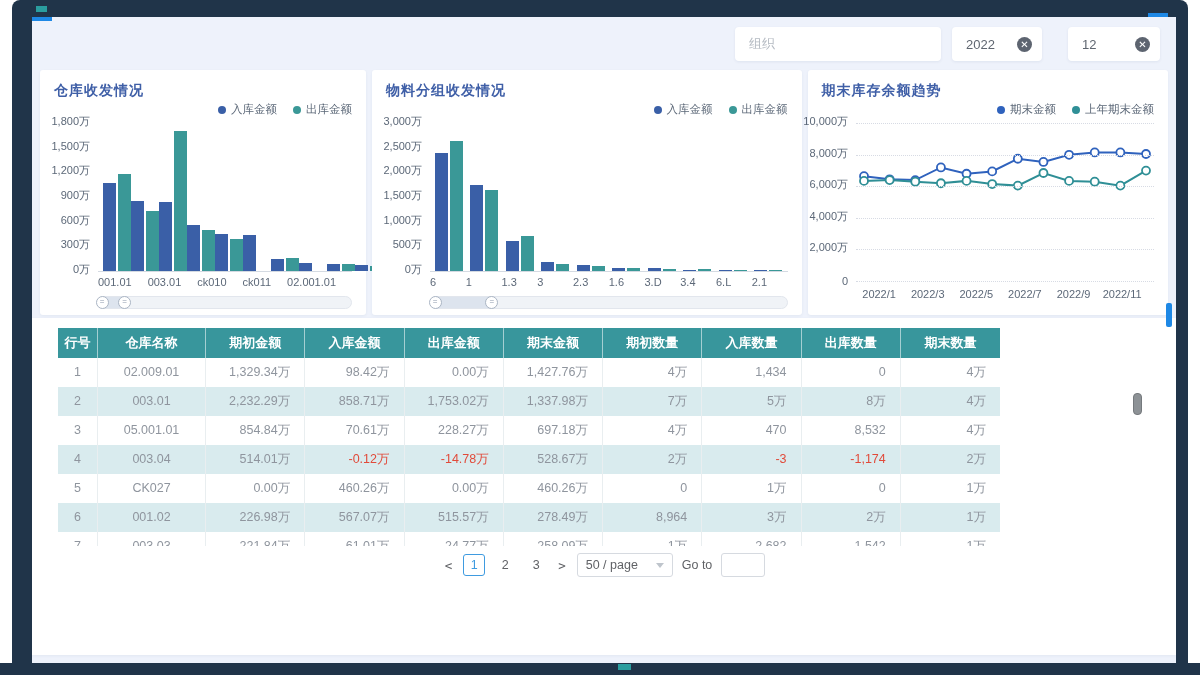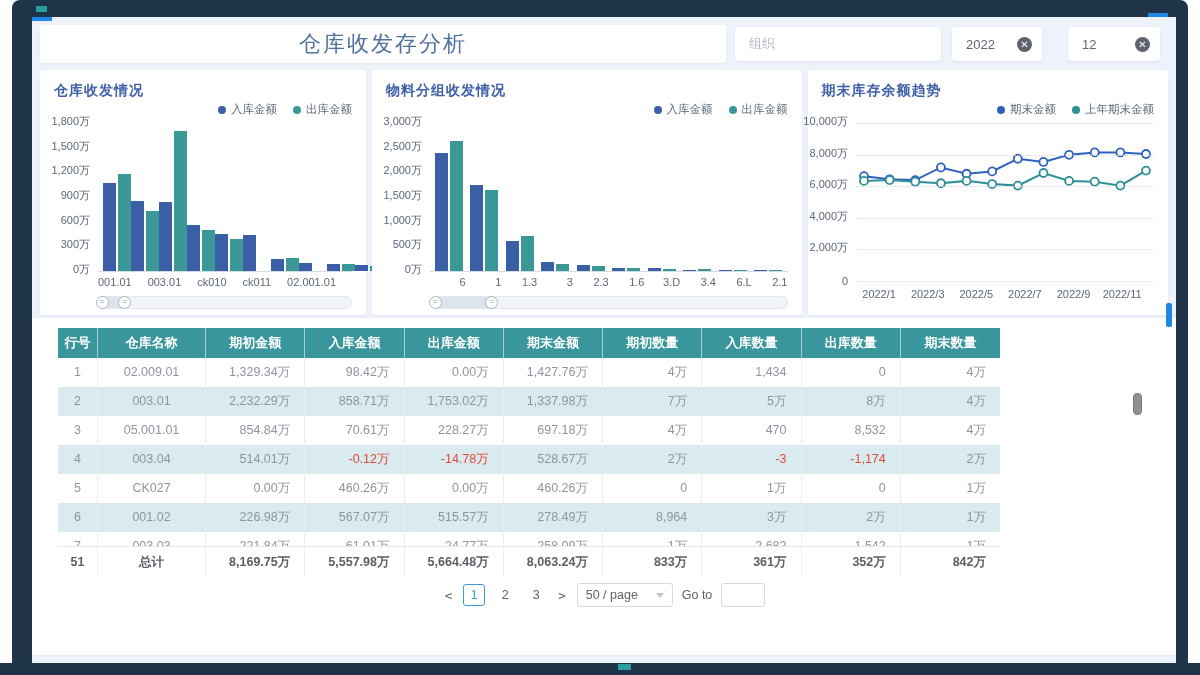--- a/index.html
+++ b/index.html
@@ -46,21 +46,21 @@
   .ytick{position:absolute;right:8px;font-size:11px;color:#5c6878;white-space:nowrap}
   .plot{flex:1;position:relative}
   .chart-bar .plot{border-bottom:1px solid #d4dae2}
   .bars{position:absolute;left:0;right:0;top:0;bottom:0;display:flex;justify-content:space-between;align-items:flex-end;padding:0 5px}
   .bargroup{display:flex;align-items:flex-end;gap:2px;height:100%}
   .bar{width:13px}
   .gridline{position:absolute;left:0;right:0;height:0;border-top:1px dotted #d7dbe4}
   .xlabels{position:absolute;display:flex}
   .chart-bar .xlabels{top:206px;left:58px;right:14px}
   .chart-line .xlabels{top:218px;left:64px;right:14px;display:block}
-  .xlabel{flex:1;text-align:right;font-size:11px;color:#5c6878;white-space:nowrap}
+  .xlabel{flex:1;text-align:left;font-size:11px;color:#5c6878;white-space:nowrap}
   .xlabel-abs{position:absolute;transform:translateX(-50%);font-size:11px;color:#5c6878;white-space:nowrap}
   .datazoom{position:absolute;top:226px;left:58px;right:14px;height:13px;background:#f0f3f7;border:1px solid #e2e6ed;
     border-radius:7px;cursor:pointer}
   .dz-sel{position:absolute;top:0;bottom:0;background:#dde4ee}
   .dz-handle{position:absolute;top:-1px;width:13px;height:13px;border-radius:50%;background:#fff;border:1px solid #aab5c4;
     font-size:8px;color:#8d99ab;text-align:center;line-height:10px;cursor:ew-resize}
 
   
   .table-panel{position:absolute;left:0;top:301px;width:1144px;height:337px;background:#fff;box-shadow:0 1px 3px rgba(40,60,100,.06)}
   .tabs{display:flex;padding-left:26px;height:34px;border-bottom:1px solid #e9ebef}
@@ -97,23 +97,20 @@
 
 <div class="frame"></div>
 <div class="frame-bottom"></div>
 <div class="mark mark-tl"></div>
 <div class="mark mark-bottom"></div>
 <div class="accent accent-tl"></div>
 <div class="accent accent-tr"></div>
 
 <div class="screen">
 
-  <div class="title-panel">
-    <span class="page-title">仓库收发存分析</span>
-  </div>
   <div class="filter filter-org">
     <span class="placeholder">组织</span>
   </div>
   <div class="filter filter-year">
     <span>2022</span>
     <span class="clear-icon">✕</span>
   </div>
   <div class="filter filter-month">
     <span>12</span>
     <span class="clear-icon">✕</span>
@@ -444,32 +441,20 @@
             <div class="td">221.84万</div>
             <div class="td">61.01万</div>
             <div class="td">24.77万</div>
             <div class="td">258.09万</div>
             <div class="td">1万</div>
             <div class="td">2,682</div>
             <div class="td">1,542</div>
             <div class="td">1万</div>
           </div>
         </div>
-        <div class="trow total">
-          <div class="td center">51</div>
-          <div class="td center">总计</div>
-          <div class="td">8,169.75万</div>
-          <div class="td">5,557.98万</div>
-          <div class="td">5,664.48万</div>
-          <div class="td">8,063.24万</div>
-          <div class="td">833万</div>
-          <div class="td">361万</div>
-          <div class="td">352万</div>
-          <div class="td">842万</div>
-        </div>
       </div>
     <div class="pagination">
       <span class="pg-arrow">&lt;</span>
       <span id="pg-pages" style="display:flex;gap:9px">
           <span class="pg-num active">1</span>
           <span class="pg-num">2</span>
           <span class="pg-num">3</span>
         </span>
       <span class="pg-arrow">&gt;</span>
       <span class="pg-size">

